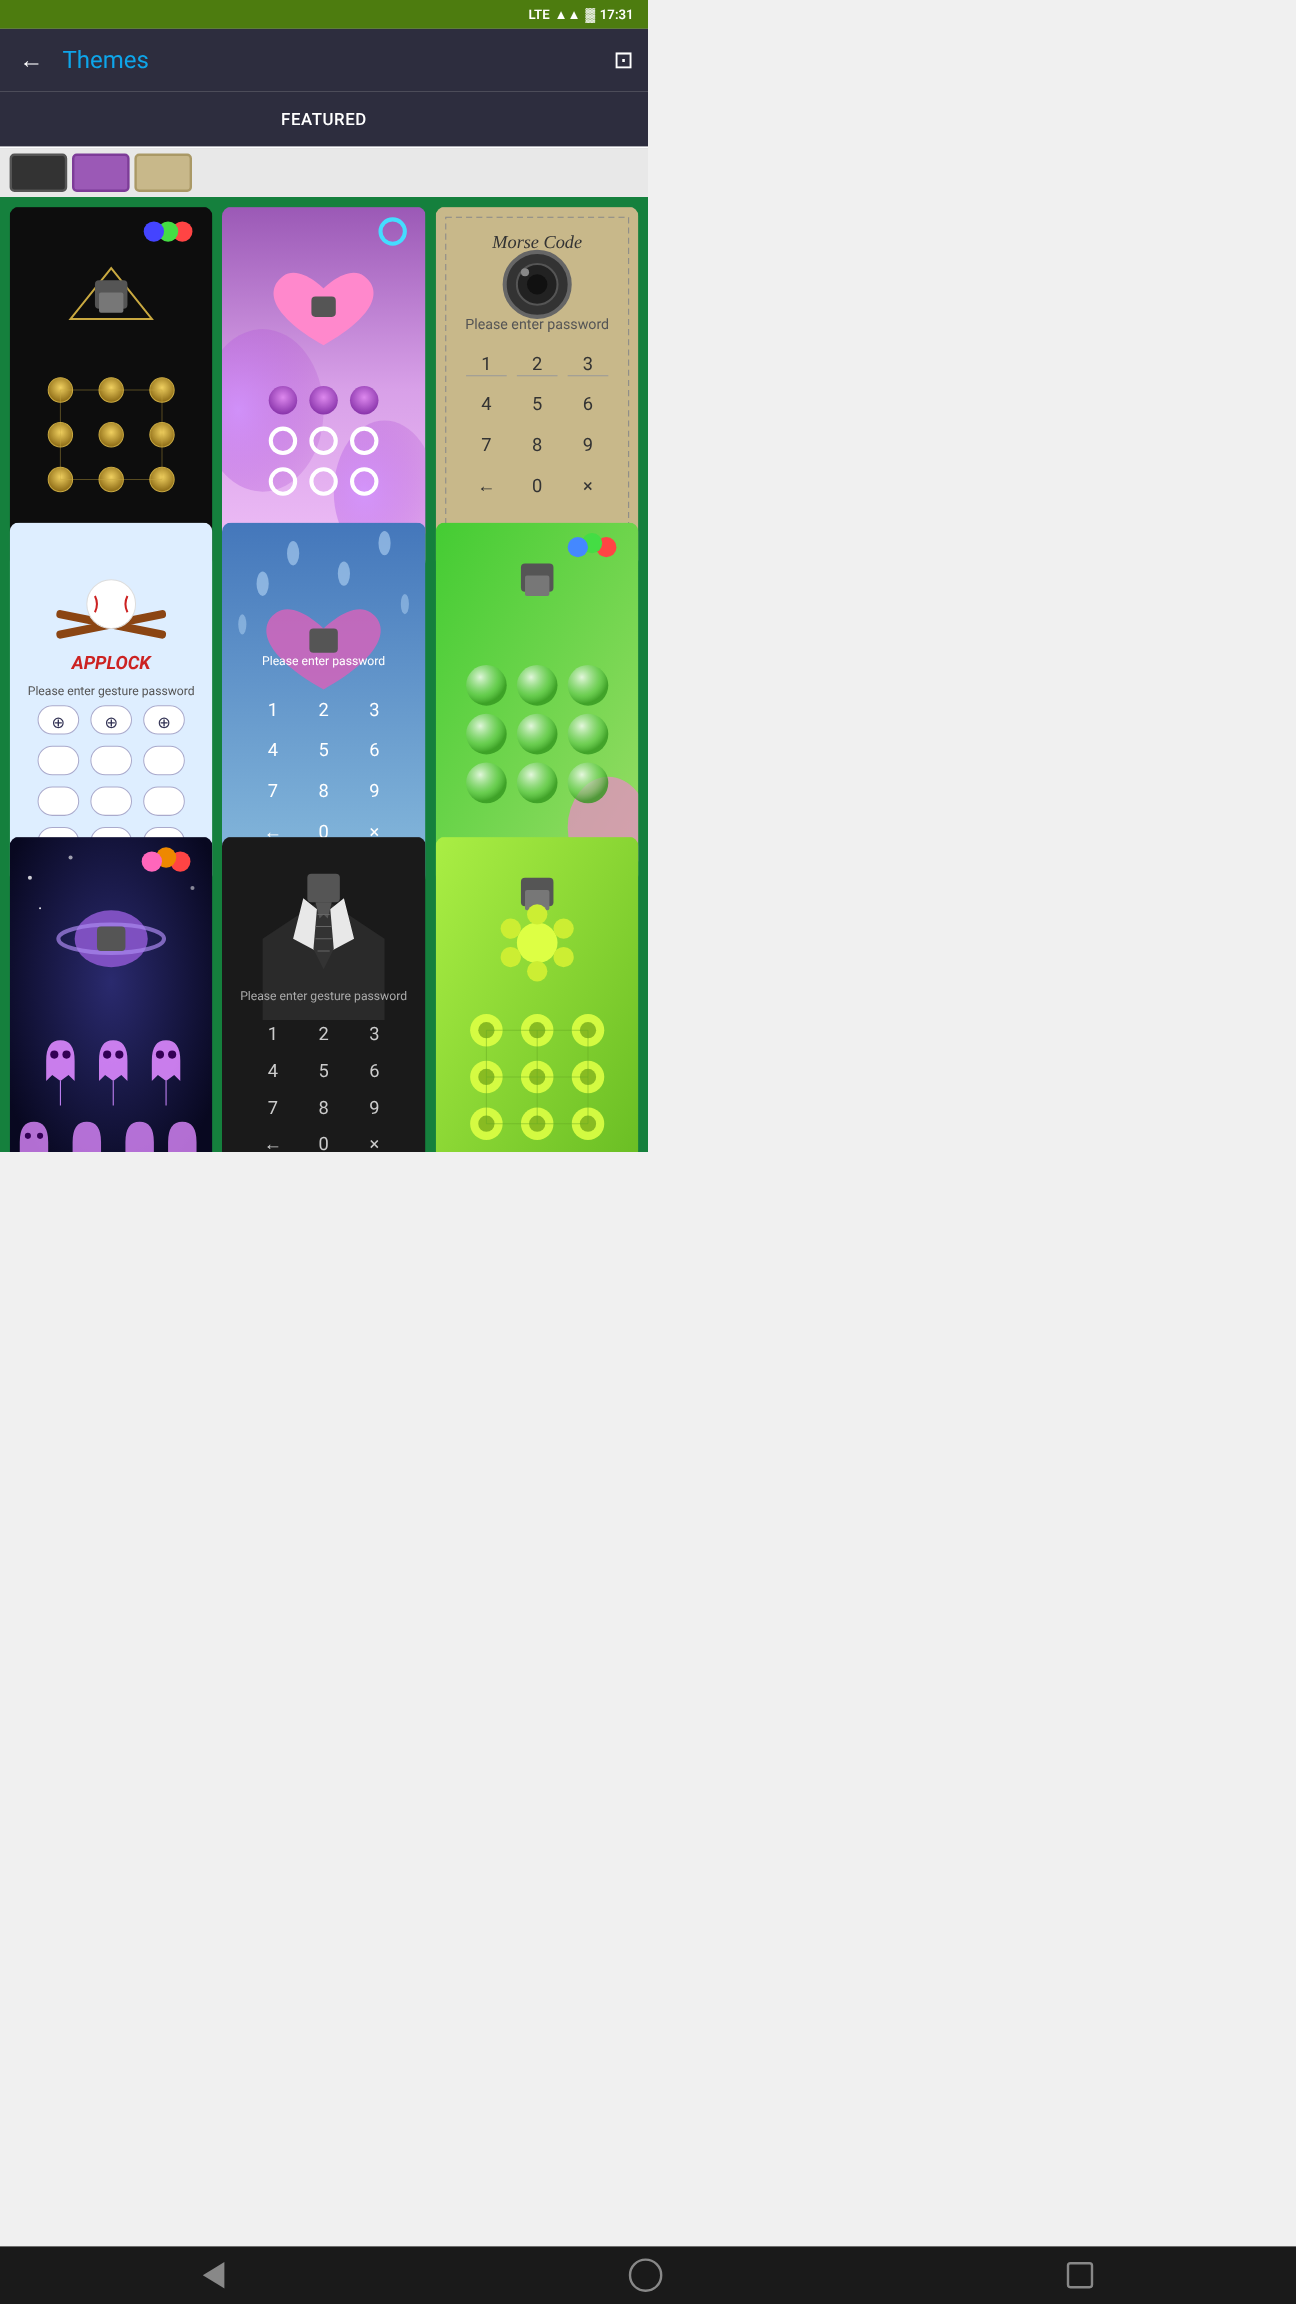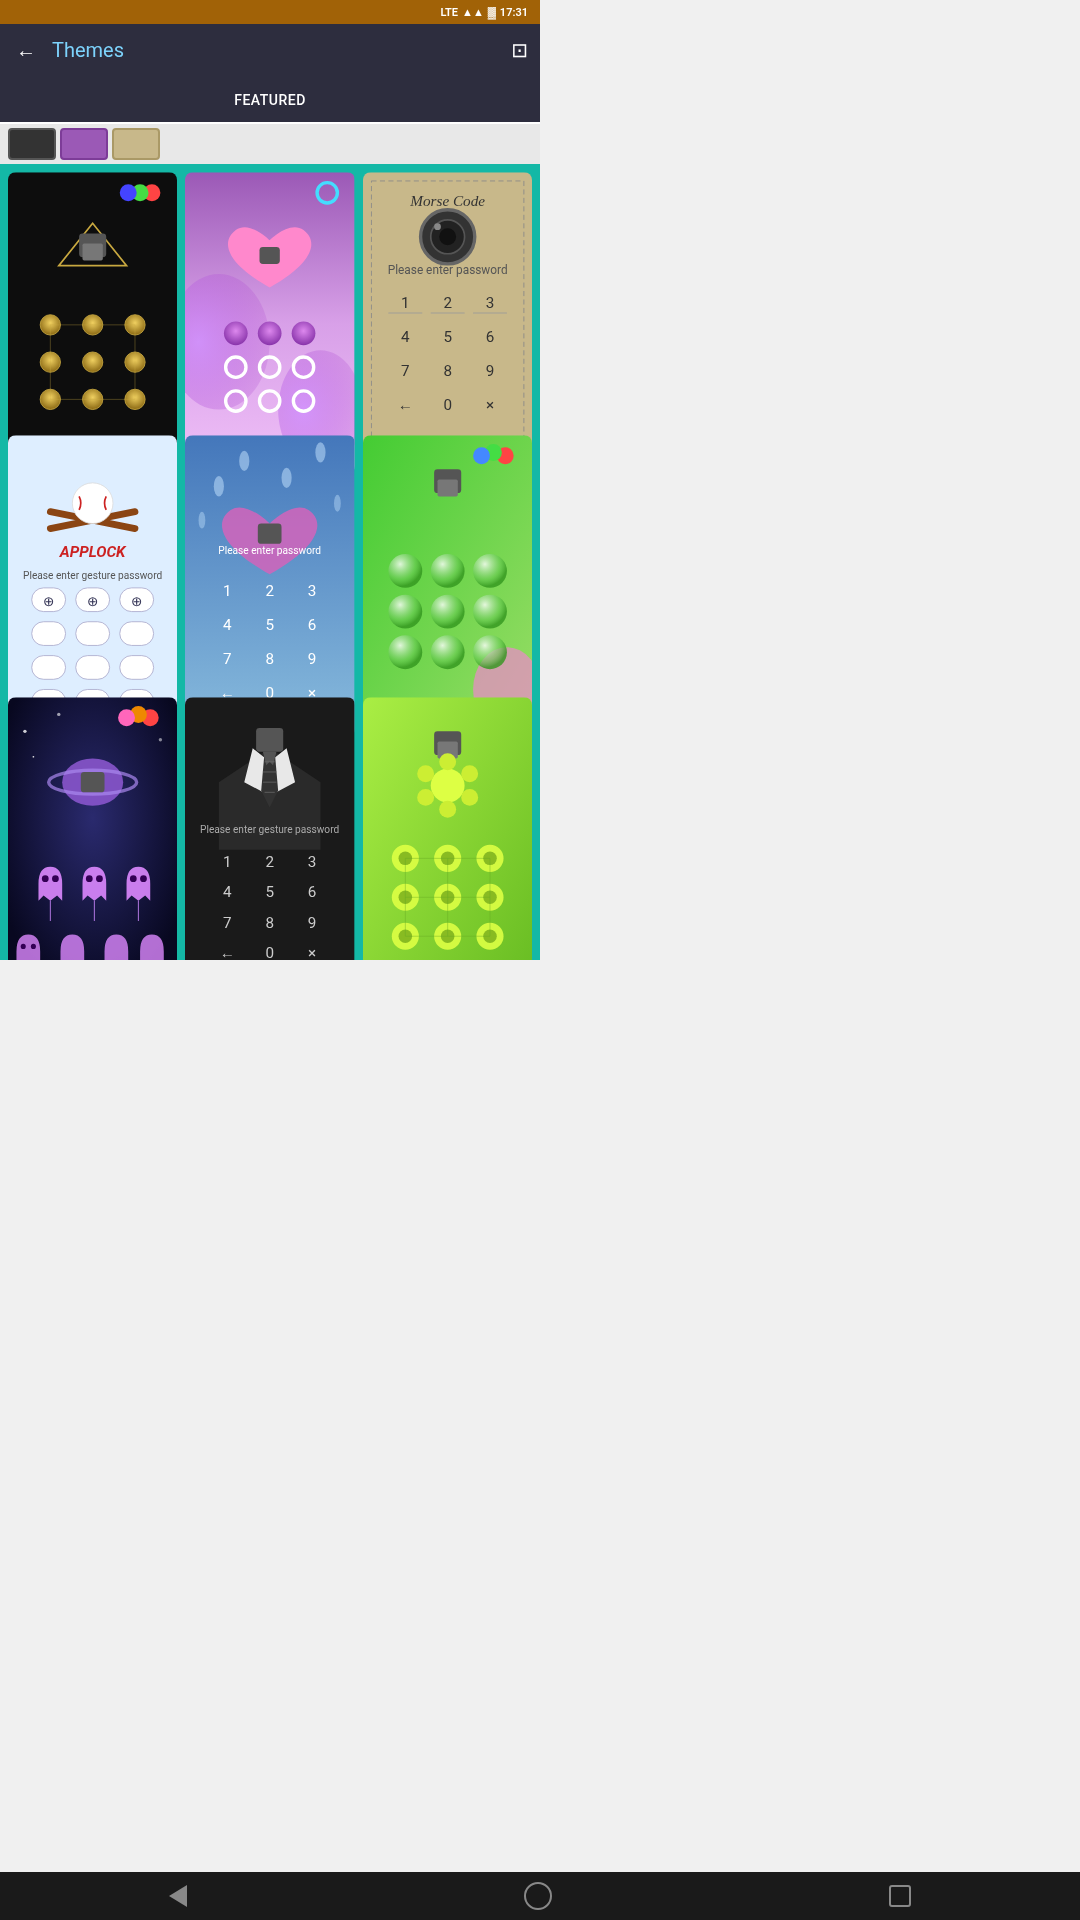--- a/index.html
+++ b/index.html
@@ -11,21 +11,21 @@
     body {
       width: 540px;
       height: 960px;
       background: #f0f0f0;
       font-family: 'Roboto', Arial, sans-serif;
       overflow: hidden;
       transform-origin: top left;
     }
 
     .status-bar {
-      background: #a16207;
+      background: #4d7c0f;
       height: 24px;
       display: flex;
       justify-content: flex-end;
       align-items: center;
       padding: 0 12px;
       gap: 8px;
     }
 
     .status-icons {
       display: flex;
@@ -49,21 +49,21 @@
     }
 
     .back-button {
       color: white;
       font-size: 20px;
       cursor: pointer;
       padding: 4px;
     }
 
     .header-title {
-      color: #7dd3fc;
+      color: #0ea5e9;
       font-size: 20px;
       font-weight: 400;
       flex: 1;
     }
 
     .header-icon {
       color: white;
       font-size: 20px;
       cursor: pointer;
     }
@@ -106,21 +106,21 @@
       gap: 4px;
       align-items: center;
       overflow-x: auto;
     }
 
     .grid-container {
       padding: 8px;
       display: grid;
       grid-template-columns: repeat(3, 1fr);
       gap: 8px;
-      background: #14b8a6;
+      background: #15803d;
       overflow-y: auto;
       height: calc(960px - 24px - 52px - 48px - 40px);
     }
 
     .theme-card {
       border-radius: 8px;
       overflow: hidden;
       cursor: pointer;
       aspect-ratio: 0.56;
       position: relative;

